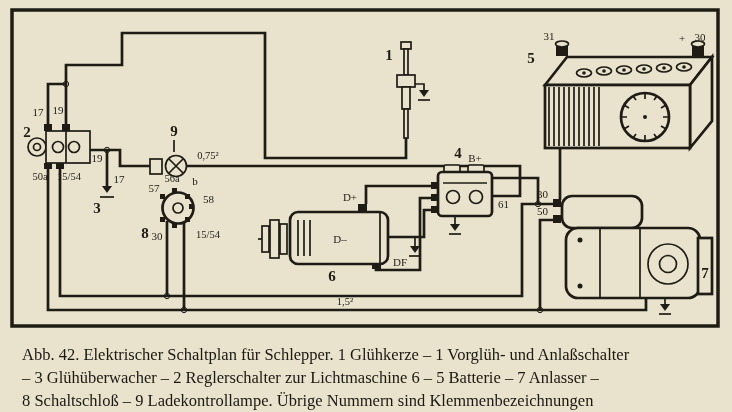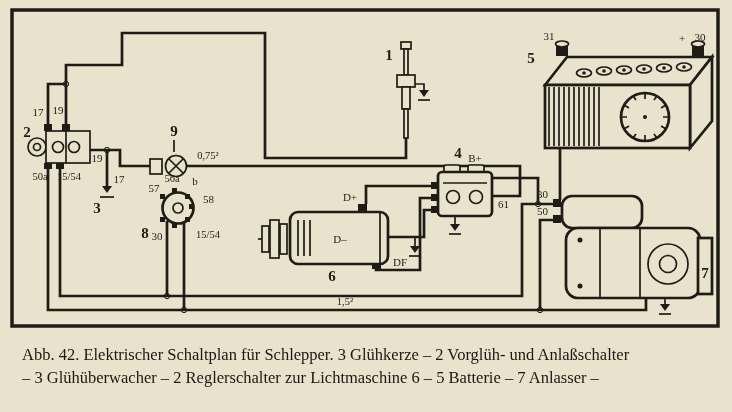--- a/index.html
+++ b/index.html
@@ -217,17 +217,18 @@
       <circle class="fillink" cx="580" cy="286" r="2.5"></circle>
       <text class="term" x="548" y="198" text-anchor="end">30</text>
       <text class="term" x="548" y="215" text-anchor="end">50</text>
       <text class="num" x="705" y="278" text-anchor="middle">7</text>
     </g>
 
     <text class="small" x="345" y="305" text-anchor="middle">1,5²</text>
   </svg>
 
   <div class="caption">
-    <div>Abb. 42. Elektrischer Schaltplan für Schlepper. 3 Glühkerze – 2 Vorglüh- und Anlaßschalter</div>
+    <div>Abb. 42. Elektrischer Schaltplan für Schlepper. 1 Glühkerze – 1 Vorglüh- und Anlaßschalter</div>
     <div>– 3 Glühüberwacher – 2 Reglerschalter zur Lichtmaschine 6 – 5 Batterie – 7 Anlasser –</div>
+    <div>8 Schaltschloß – 9 Ladekontrollampe. Übrige Nummern sind Klemmenbezeichnungen</div>
   </div>
 
 </div>
 
 </body></html>

